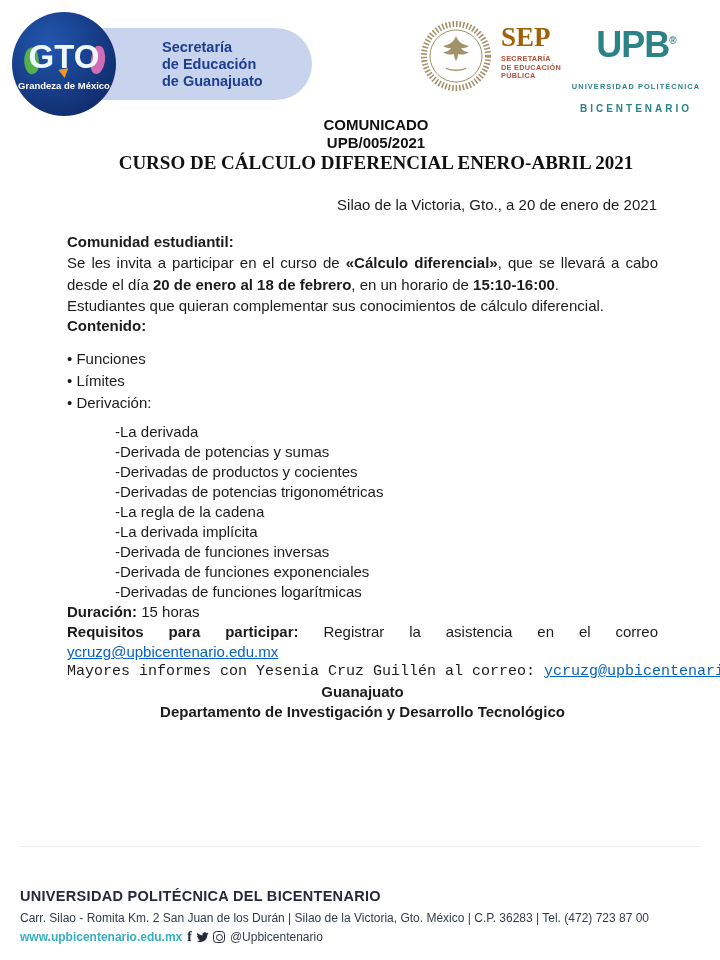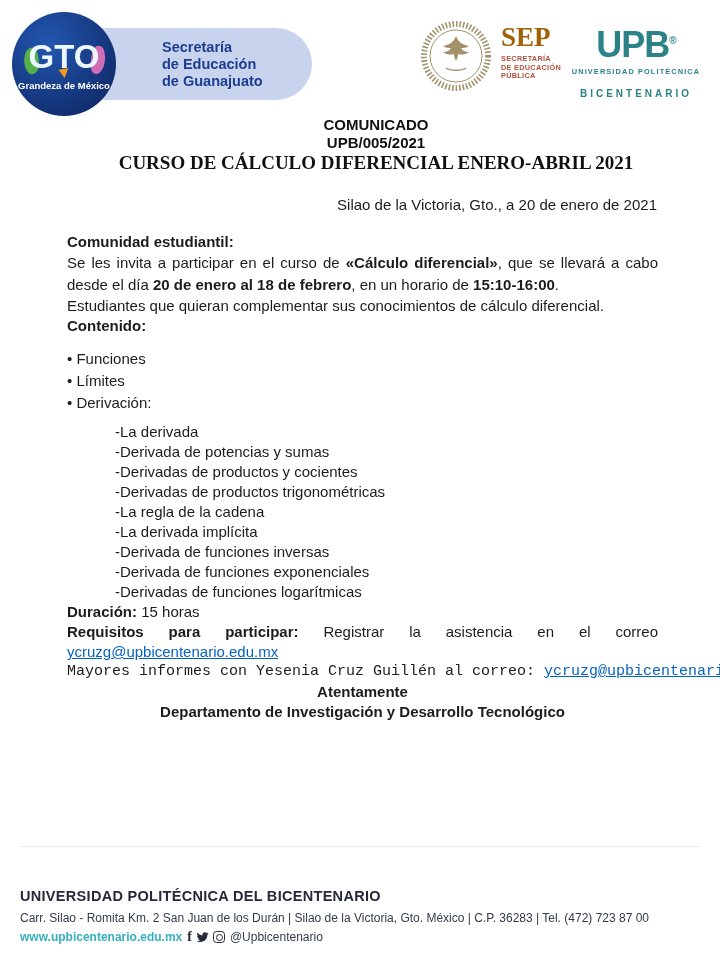--- a/index.html
+++ b/index.html
@@ -32,21 +32,21 @@
   .sep-logo { position:absolute; left:420px; top:20px; display:flex; gap:9px; align-items:flex-start; }
   .sep-text { padding-top:4px; }
   .sep-acronym { font-family:"Liberation Serif","DejaVu Serif",serif; font-weight:bold;
               font-size:27px; line-height:26px; color:#a16207; }
   .sep-org  { margin-top:5px; font-size:7.3px; font-weight:bold; letter-spacing:.3px;
               line-height:8.5px; color:#b25038; }
 
   .upb-logo { position:absolute; left:566px; top:22px; width:140px; text-align:center; color:#2b8287; }
   .upb-mark { font-size:36px; line-height:38px; font-weight:bold; letter-spacing:-1px; }
   .upb-mark sup { font-size:10px; }
-  .upb-cap1 { margin-top:3px; font-size:7.4px; font-weight:bold; letter-spacing:1.1px; }
+  .upb-cap1 { margin-top:18px; font-size:7.4px; font-weight:bold; letter-spacing:1.1px; }
   .upb-cap2 { margin-top:12px; font-size:10px; font-weight:bold; letter-spacing:3px; }
 
   
   .heading  { position:absolute; top:116px; left:16px; width:100%; text-align:center; font-weight:bold; color:#111; }
   .h-small  { font-size:15px; line-height:18px; }
   .h-large  { font-size:19px; line-height:22px;font-family:Liberation Serif, serif; }
   .dateline { position:absolute; top:196px; right:63px; font-size:15px; color:#1c1c1c; }
 
   
   .doc-body { position:absolute; top:232px; left:67px; width:591px; font-size:15px; line-height:20px; }
@@ -141,36 +141,36 @@
     <div class="mt12 lh22">
       <div class="line">• Funciones</div>
       <div class="line">• Límites</div>
       <div class="line">• Derivación:</div>
     </div>
 
     <div class="mt8 sub-list">
       <div class="line">-La derivada</div>
       <div class="line">-Derivada de potencias y sumas</div>
       <div class="line">-Derivadas de productos y cocientes</div>
-      <div class="line">-Derivadas de productos trigonométricas</div>
+      <div class="line">-Derivadas de potencias trigonométricas</div>
       <div class="line">-La regla de la cadena</div>
       <div class="line">-La derivada implícita</div>
       <div class="line">-Derivada de funciones inversas</div>
       <div class="line">-Derivada de funciones exponenciales</div>
       <div class="line">-Derivadas de funciones logarítmicas</div>
     </div>
 
     <div>
       <p><span class="bold">Duración:</span><span> 15 horas</span></p>
       <p class="just"><span class="bold">Requisitos para participar:</span><span> Registrar la asistencia en el correo </span><a class="doc-link" href="#">ycruzg@upbicentenario.edu.mx</a></p>
     </div>
 
     <p class="mt14 nowrap"><span>Mayores informes con Yesenia Cruz Guillén al correo:  </span><a class="doc-link" href="#">ycruzg@upbicentenario.edu.mx</a></p>
 
-    <p class="center bold mt14">Atentamente</p>
+    <p class="center bold mt14">Guanajuato</p>
     <p class="center bold mt14">Departamento de Investigación y Desarrollo Tecnológico</p>
   </div>
 
   <div class="divider"></div>
 
   <div class="footer">
     <div class="f-univ">UNIVERSIDAD POLITÉCNICA DEL BICENTENARIO</div>
     <div class="f-addr">Carr. Silao - Romita Km. 2 San Juan de los Durán | Silao de la Victoria, Gto. México | C.P. 36283 | Tel. (472) 723 87 00</div>
     <div class="f-line3">
       <span class="f-web">www.upbicentenario.edu.mx</span>

